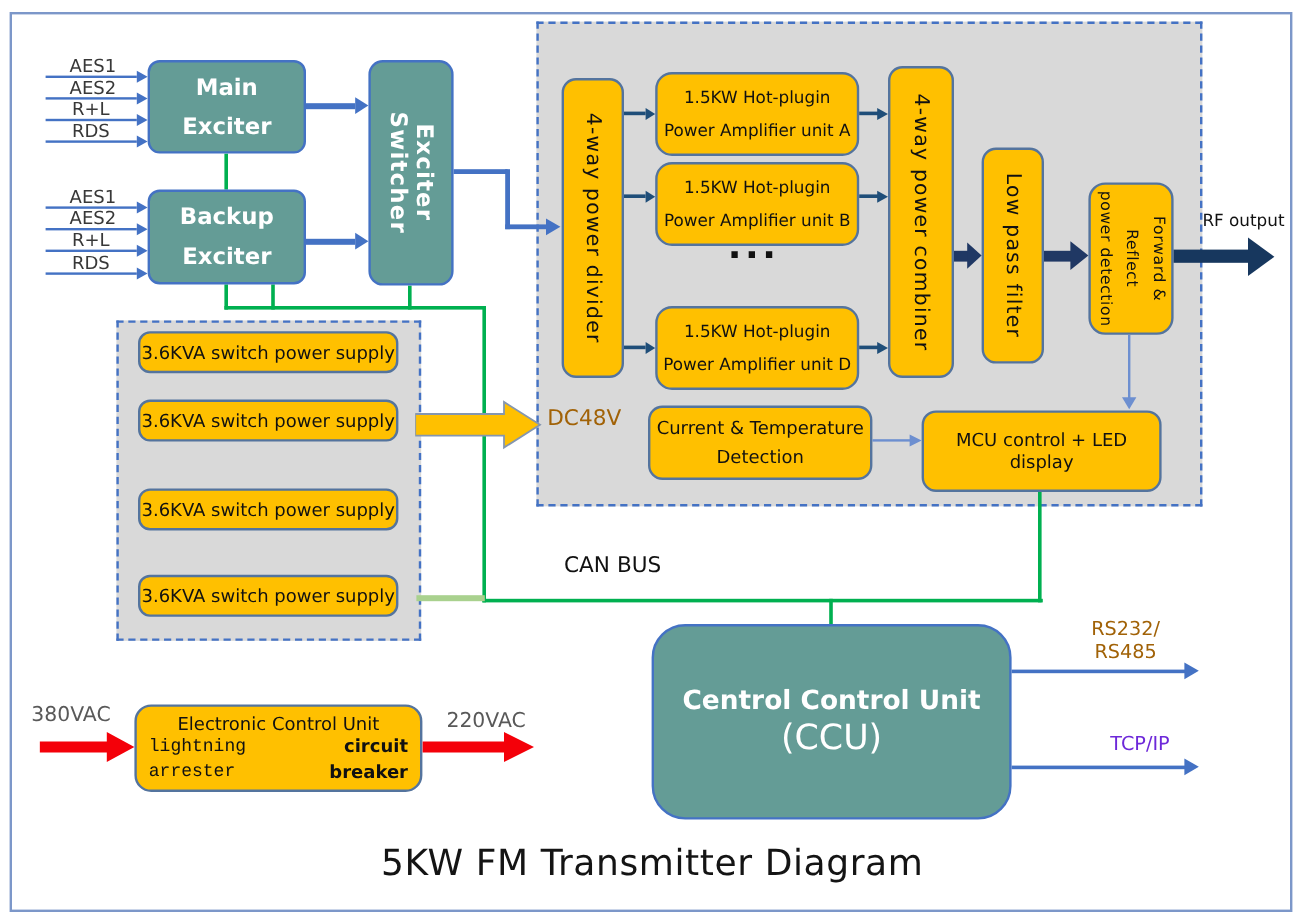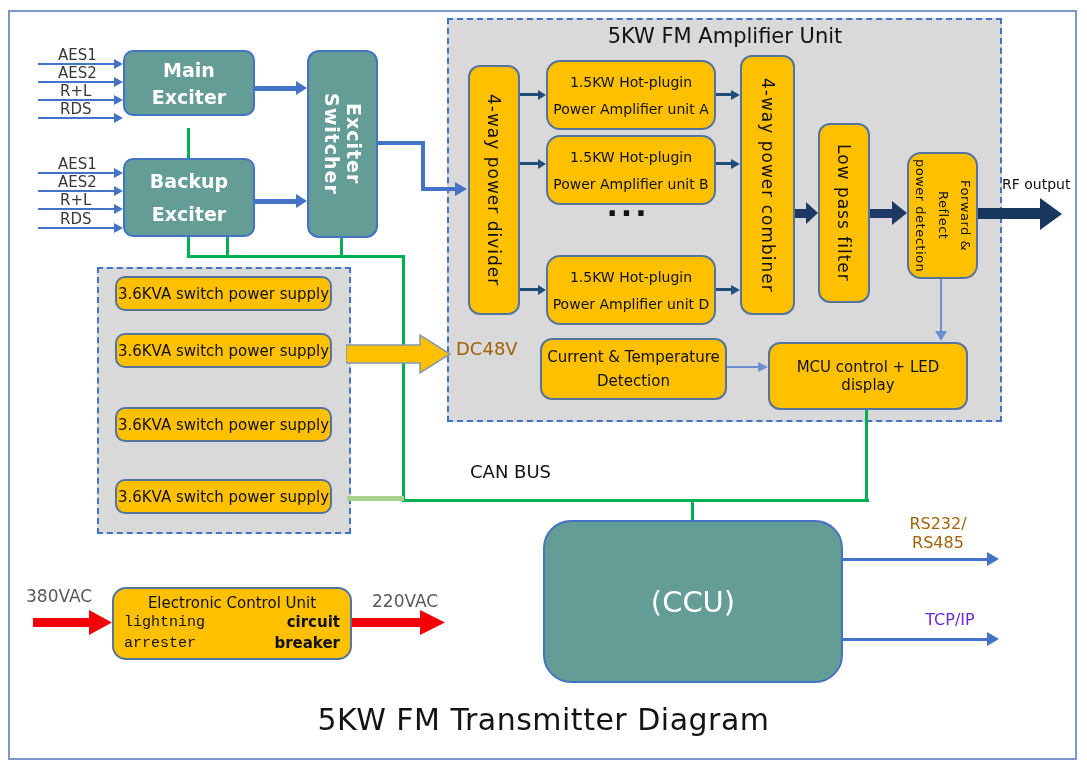--- a/index.html
+++ b/index.html
@@ -51,21 +51,21 @@
   <div class="lbl inlbl" style="left:58px;top:173px;">AES2</div>
   <div class="hline blue" style="left:38px;top:190px;width:76px;height:2px;"></div>
   <div class="tri" style="left:114px;top:186px;border-top:5px solid transparent;border-bottom:5px solid transparent;border-left:9px solid #4472c4;"></div>
   <div class="lbl inlbl" style="left:60px;top:191px;">R+L</div>
   <div class="hline blue" style="left:38px;top:208px;width:76px;height:2px;"></div>
   <div class="tri" style="left:114px;top:204px;border-top:5px solid transparent;border-bottom:5px solid transparent;border-left:9px solid #4472c4;"></div>
   <div class="lbl inlbl" style="left:60px;top:210px;">RDS</div>
   <div class="hline blue" style="left:38px;top:227px;width:76px;height:2px;"></div>
   <div class="tri" style="left:114px;top:223px;border-top:5px solid transparent;border-bottom:5px solid transparent;border-left:9px solid #4472c4;"></div>
 
-  <div class="box teal" style="left:123px;top:50px;width:132px;height:66px;border-radius:10px;font-size:19px;font-weight:bold;justify-content:space-around;padding:4px 0;">
+  <div class="box teal" style="left:123px;top:50px;width:132px;height:78px;border-radius:10px;font-size:19px;font-weight:bold;justify-content:space-around;padding:4px 0;">
     <span>Main</span>
     <span>Exciter</span>
   </div>
   <div class="box teal" style="left:123px;top:158px;width:132px;height:79px;border-radius:10px;font-size:19px;font-weight:bold;justify-content:space-around;padding:4px 0;">
     <span>Backup</span>
     <span>Exciter</span>
   </div>
   <div class="box teal" style="left:307px;top:50px;width:71px;height:188px;border-radius:12px;font-size:19px;font-weight:bold;">
     <span class="vtext">Exciter
 Switcher</span>
@@ -87,21 +87,20 @@
   <div class="gline" style="left:340px;top:238px;width:3px;height:20px;"></div>
   <div class="gline" style="left:187px;top:255px;width:218px;height:3px;"></div>
   <div class="gline" style="left:402px;top:255px;width:3px;height:247px;"></div>
   <div class="gline" style="left:402px;top:499px;width:467px;height:3px;"></div>
   <div class="gline" style="left:691px;top:499px;width:3px;height:24px;"></div>
   <div class="gline" style="left:865px;top:400px;width:3px;height:102px;"></div>
   <div class="lgline" style="left:347px;top:496px;width:57px;height:5px;"></div>
   <div class="lbl" style="left:470px;top:461px;font-size:18px;color:#111111;">CAN BUS</div>
 
   <div class="panel" style="left:447px;top:18px;width:551px;height:400px;"></div>
-  <div class="lbl" style="left:540px;top:24px;width:370px;text-align:center;font-size:21px;color:#111111;z-index:2;">5KW FM Amplifier Unit</div>
 
   <div class="box orange" style="left:468px;top:65px;width:52px;height:250px;border-radius:12px;font-size:17px;">
     <span class="vtext">4-way power divider</span>
   </div>
 
   <div class="box orange" style="left:546px;top:60px;width:170px;height:70px;border-radius:14px;font-size:14px;justify-content:space-around;padding:6px 2px;">
     <span>1.5KW Hot-plugin</span>
     <span>Power Amplifier unit A</span>
   </div>
   <div class="box orange" style="left:546px;top:135px;width:170px;height:70px;border-radius:14px;font-size:14px;justify-content:space-around;padding:6px 2px;">
@@ -173,20 +172,21 @@
     <span>3.6KVA switch power supply</span>
   </div>
   <div class="box orange" style="left:115px;top:407px;width:217px;height:35px;border-radius:10px;font-size:15px;">
     <span>3.6KVA switch power supply</span>
   </div>
   <div class="box orange" style="left:115px;top:479px;width:217px;height:35px;border-radius:10px;font-size:15px;">
     <span>3.6KVA switch power supply</span>
   </div>
 
   <div class="box teal" style="left:543px;top:520px;width:300px;height:163px;border-radius:28px;">
+    <span style="font-size:22px;font-weight:bold;">Centrol Control Unit</span>
     <span style="font-size:29px;font-weight:400;margin-top:0;">(CCU)</span>
   </div>
   <div class="hline blue" style="left:843px;top:558px;width:146px;height:3px;"></div>
   <div class="tri" style="left:987px;top:552px;border-top:7px solid transparent;border-bottom:7px solid transparent;border-left:12px solid #4472c4;"></div>
   <div class="lbl" style="left:893px;top:514px;width:90px;text-align:center;font-size:16px;color:#a16207;white-space:pre-line;">RS232/
 RS485</div>
   <div class="hline blue" style="left:843px;top:638px;width:146px;height:3px;"></div>
   <div class="tri" style="left:987px;top:632px;border-top:7px solid transparent;border-bottom:7px solid transparent;border-left:12px solid #4472c4;"></div>
   <div class="lbl" style="left:900px;top:610px;width:100px;text-align:center;font-size:16px;color:#6d28d9;">TCP/IP</div>
 

